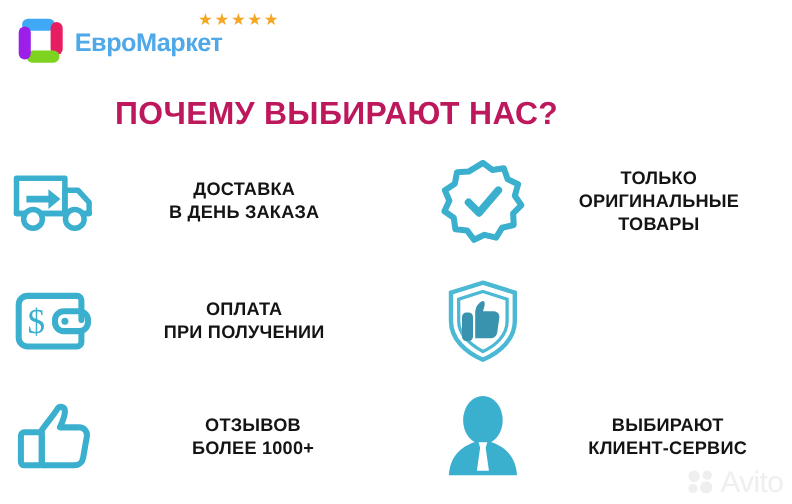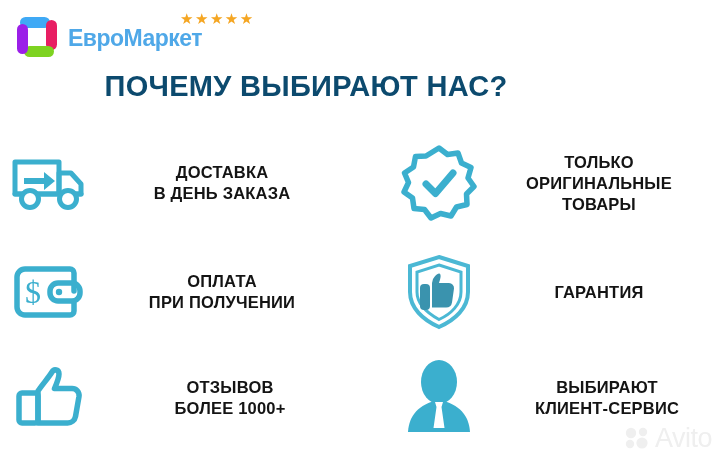--- a/index.html
+++ b/index.html
@@ -56,26 +56,26 @@
     letter-spacing: 1.5px;
     color: #F5A623;
     line-height: 15px;
     white-space: nowrap;
   }
 
   
   .headline {
     position: absolute;
     left: 0;
-    top: 70px;
+    top: 88px;
     width: 612px;
     text-align: center;
     font-size: 29px;
     font-weight: bold;
-    color: #0c4a6e;
+    color: #be185d;
     letter-spacing: 0.3px;
   }
 
   
   .grid {
     position: absolute;
     left: 0;
     top: 126px;
     width: 720px;
     height: 320px;
@@ -211,21 +211,20 @@
     <div class="feature col-right row-2">
       <div class="icon-wrap">
         <svg width="74" height="78" viewBox="0 0 74 78" xmlns="http://www.w3.org/2000/svg">
           <path d="M37 4 L66 13 v26 c0 16 -13 28 -29 35 C21 67 8 55 8 39 V13 Z" fill="none" stroke="#4BB8D4" stroke-width="4"></path>
           <path d="M37 12 L59 19 v20 c0 12.5 -10 22 -22 27.5 C27 61 15 51.5 15 39 V19 Z" fill="none" stroke="#4BB8D4" stroke-width="3"></path>
           <path d="M31 26 c2.5 -4 5.5 -6.5 7 -5 1.3 1.3 0.4 5.3 -1 9 h10
                    a5 5 0 0 1 5 5.5 l-2 14 a6 6 0 0 1 -6 5 H30 V30 Z" fill="#3A93AE"></path>
           <rect x="18" y="31" width="10" height="26" rx="4" fill="#3A93AE"></rect>
         </svg>
       </div>
-      <div class="label">ГАРАНТИЯ</div>
     </div>
 
     <div class="feature col-left row-3">
       <div class="icon-wrap">
         <svg width="74" height="70" viewBox="0 0 74 70" xmlns="http://www.w3.org/2000/svg">
           <path d="M26 28 c4 -6 11 -14 14 -19 2 -3.5 7 -2.5 7 2 0 4 -2.5 10 -4.5 14.5
                    H60 a7 7 0 0 1 7 8 l-3.5 20 a8 8 0 0 1 -8 6.5 H26 Z" fill="none" stroke="#3BAFCE" stroke-width="5.5" stroke-linejoin="round" stroke-linecap="round"></path>
           <rect x="7" y="30" width="19" height="30" rx="3" fill="none" stroke="#3BAFCE" stroke-width="5.5"></rect>
         </svg>
       </div>

